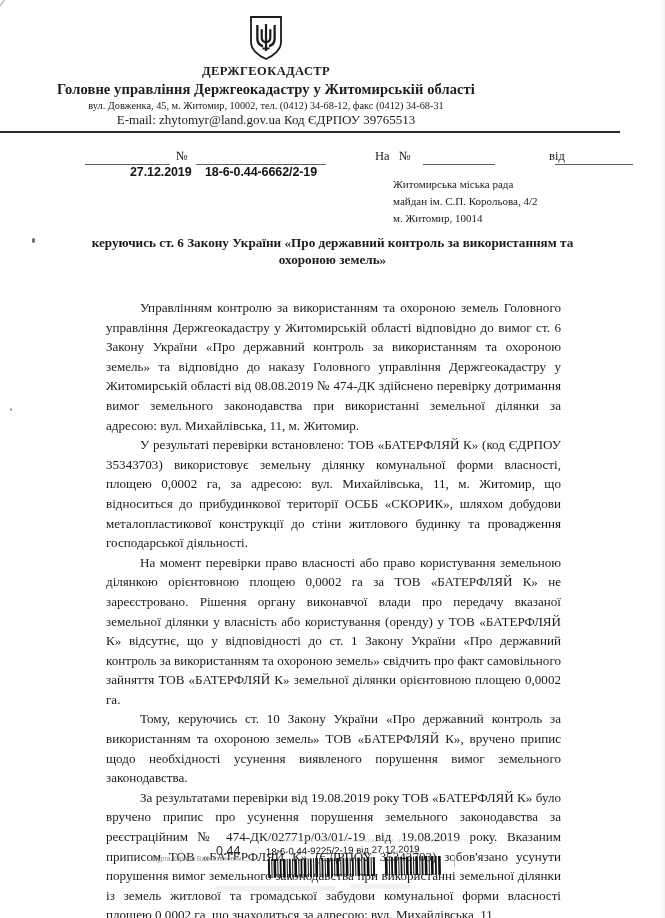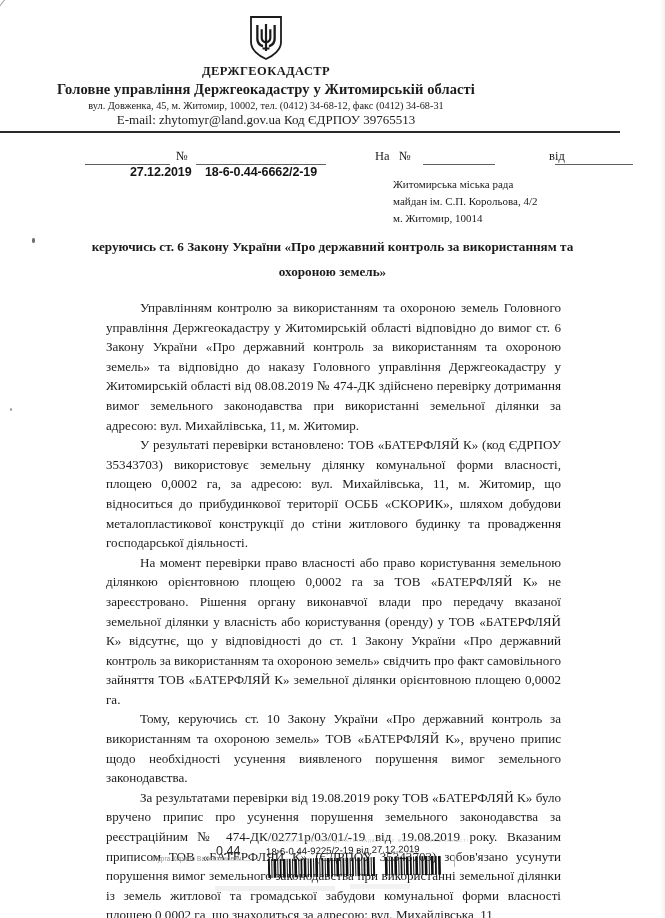--- a/index.html
+++ b/index.html
@@ -148,21 +148,21 @@
     font-weight: bold;
   }
   #doc-title {
     font-size: 14px;
     text-decoration: underline;
     letter-spacing: .6px;
     margin-bottom: 3px;
   }
   #doc-subtitle {
     font-size: 13.2px;
-    line-height: 25px;
+    line-height: 17px;
     padding: 0 88px;
   }
 
   
   #body-text {
     position: absolute;
     left: 106px;
     top: 298px;
     width: 455px;
     font-size: 13.1px;

